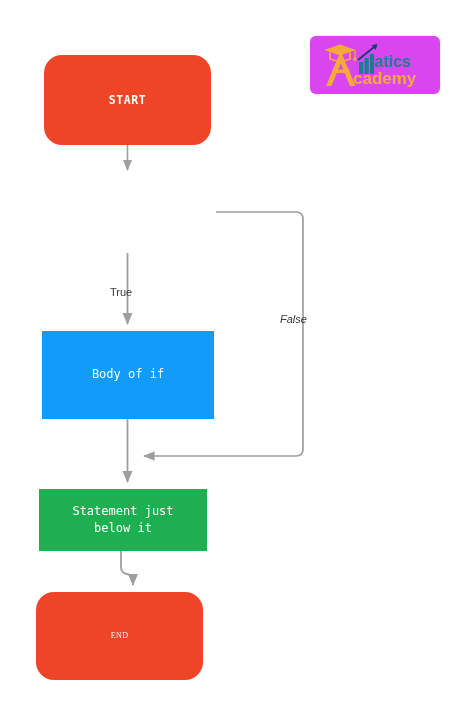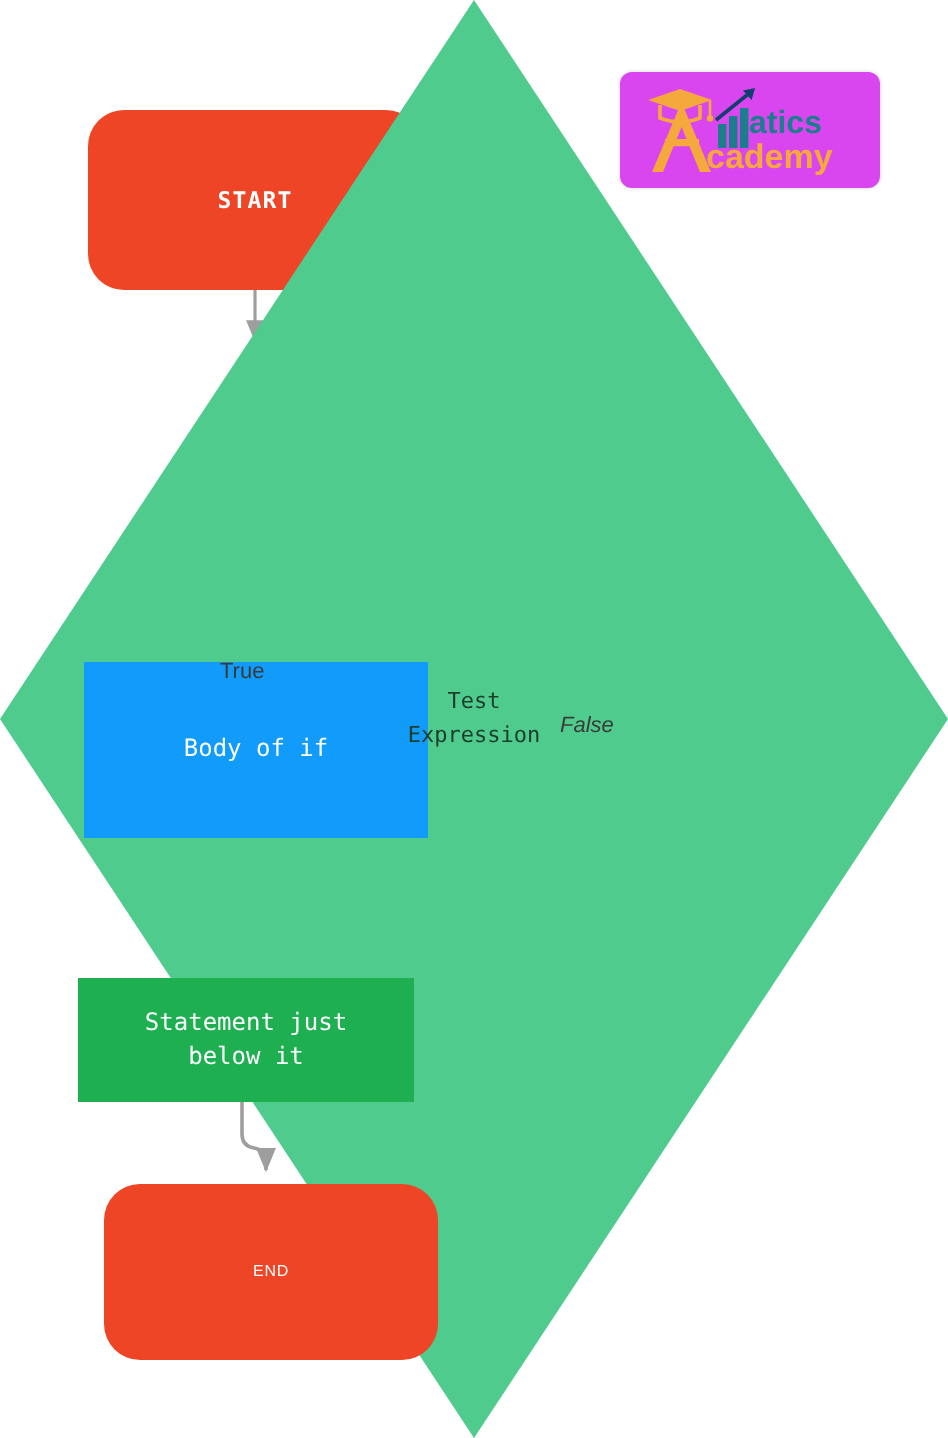--- a/index.html
+++ b/index.html
@@ -81,48 +81,47 @@
     left: 39px;
     top: 489px;
     width: 168px;
     height: 62px;
     background: #1eaf50;
     font-family: "DejaVu Sans Mono", monospace;
     font-size: 12px;
   }
 
   #node-end {
-    left: 52px;
+    left: 36px;
     top: 592px;
     width: 167px;
     height: 88px;
     background: #ee4526;
     border-radius: 18px;
-    font-family: Liberation Sans, sans-serif;
+    font-family: Liberation Serif, serif;
     font-size: 8px;
     letter-spacing: 0.4px;
   }
 
   
   #connectors {
     position: absolute;
     left: 0;
     top: 0;
     width: 474px;
     height: 719px;
     pointer-events: none;
   }
 
   .edge-label {
     position: absolute;
     color: #3a3a3a;
     font-family: "Liberation Sans", sans-serif;
     font-size: 11px;
     white-space: nowrap;
-    margin-top: 44px;
   }
   #label-true { left: 110px; top: 286px; }
   #label-false { left: 280px; top: 313px; font-style: italic; }
 
   
   #logo {
     position: absolute;
     left: 310px;
     top: 36px;
     width: 130px;
@@ -155,25 +154,20 @@
 
     <path d="M216,212 L296,212 Q303,212 303,219 L303,449 Q303,456 296,456 L144,456" fill="none" stroke="#9e9e9e" stroke-width="1.7" marker-end="url(#arrowheadL)"></path>
 
     <path d="M127.5,419 L127.5,482" fill="none" stroke="#9e9e9e" stroke-width="1.8" marker-end="url(#arrowhead)"></path>
 
     <path d="M121,551 L121,567 Q121,573 127,574 Q133,575 133,581 L133,585" fill="none" stroke="#9e9e9e" stroke-width="1.8" marker-end="url(#arrowhead)"></path>
   </svg>
 
   <div class="node" id="node-start">START</div>
 
-  <div id="node-decision">
-    <div class="diamond"></div>
-    <div class="node dlabel" style="position:absolute;inset:0;">Test
-Expression</div>
-  </div>
 
   <div class="node" id="node-body">Body of if</div>
 
   <div class="node" id="node-stmt">Statement just
 below it</div>
 
   <div class="node" id="node-end">END</div>
 
   <div class="edge-label" id="label-true">True</div>
 

